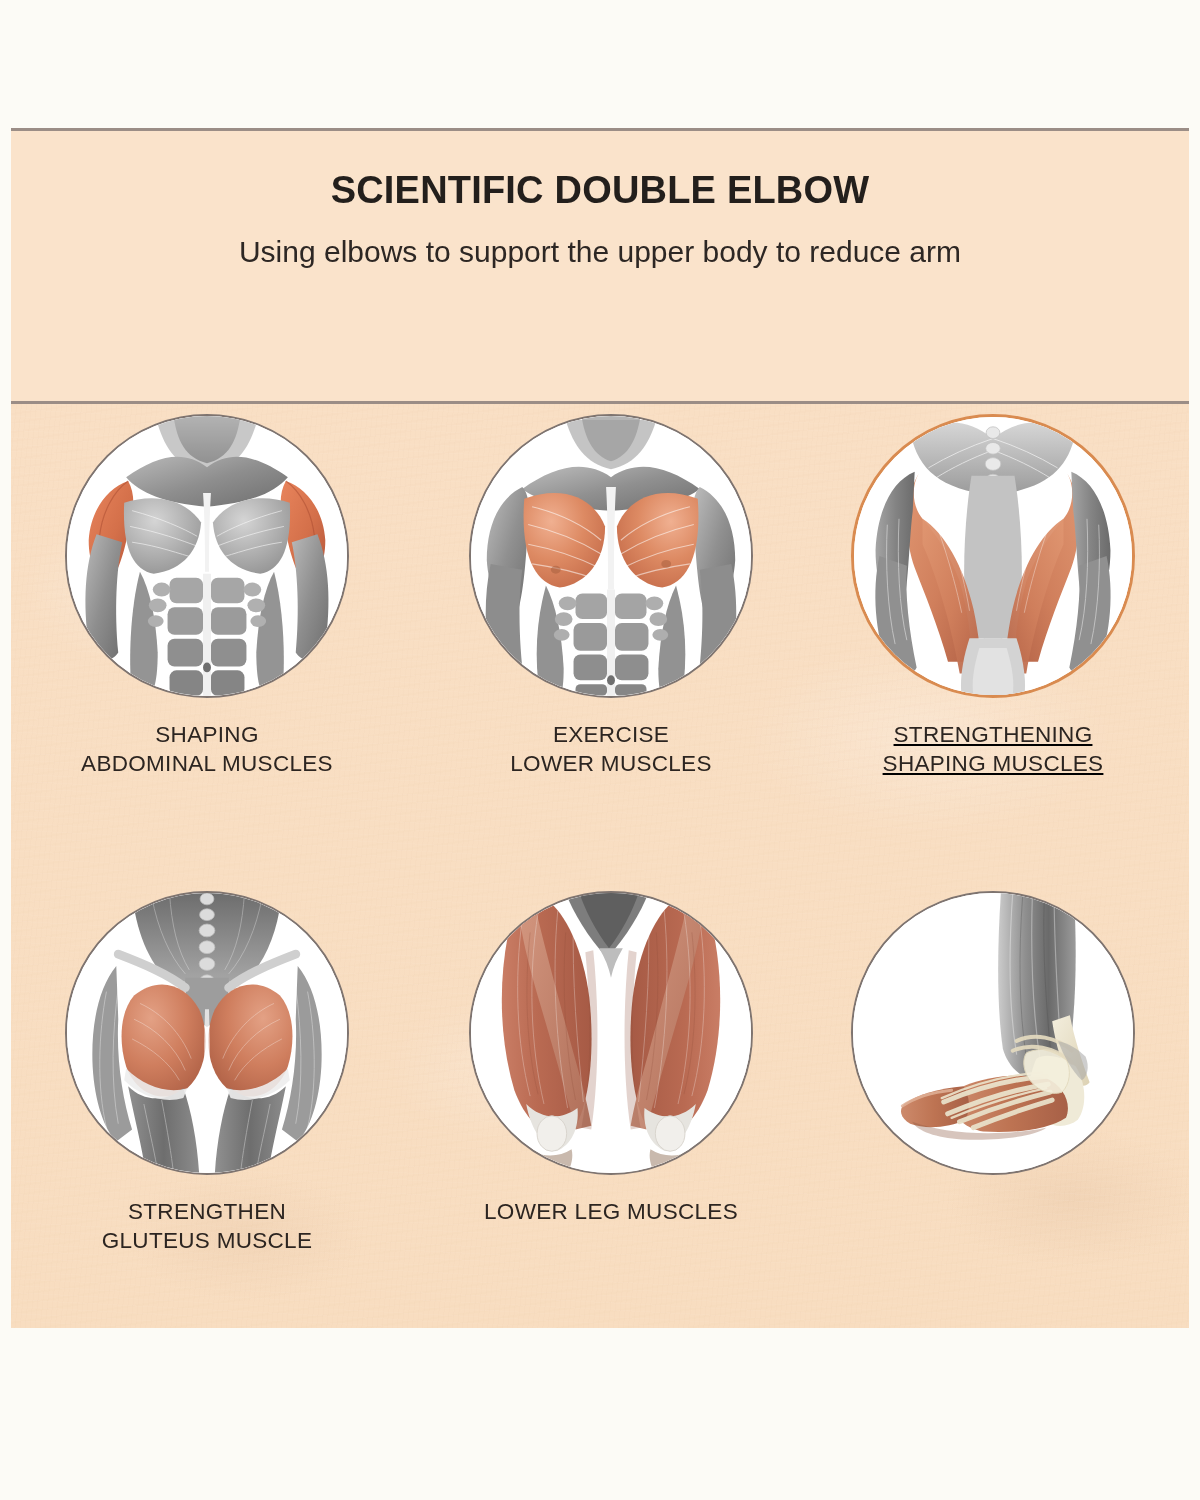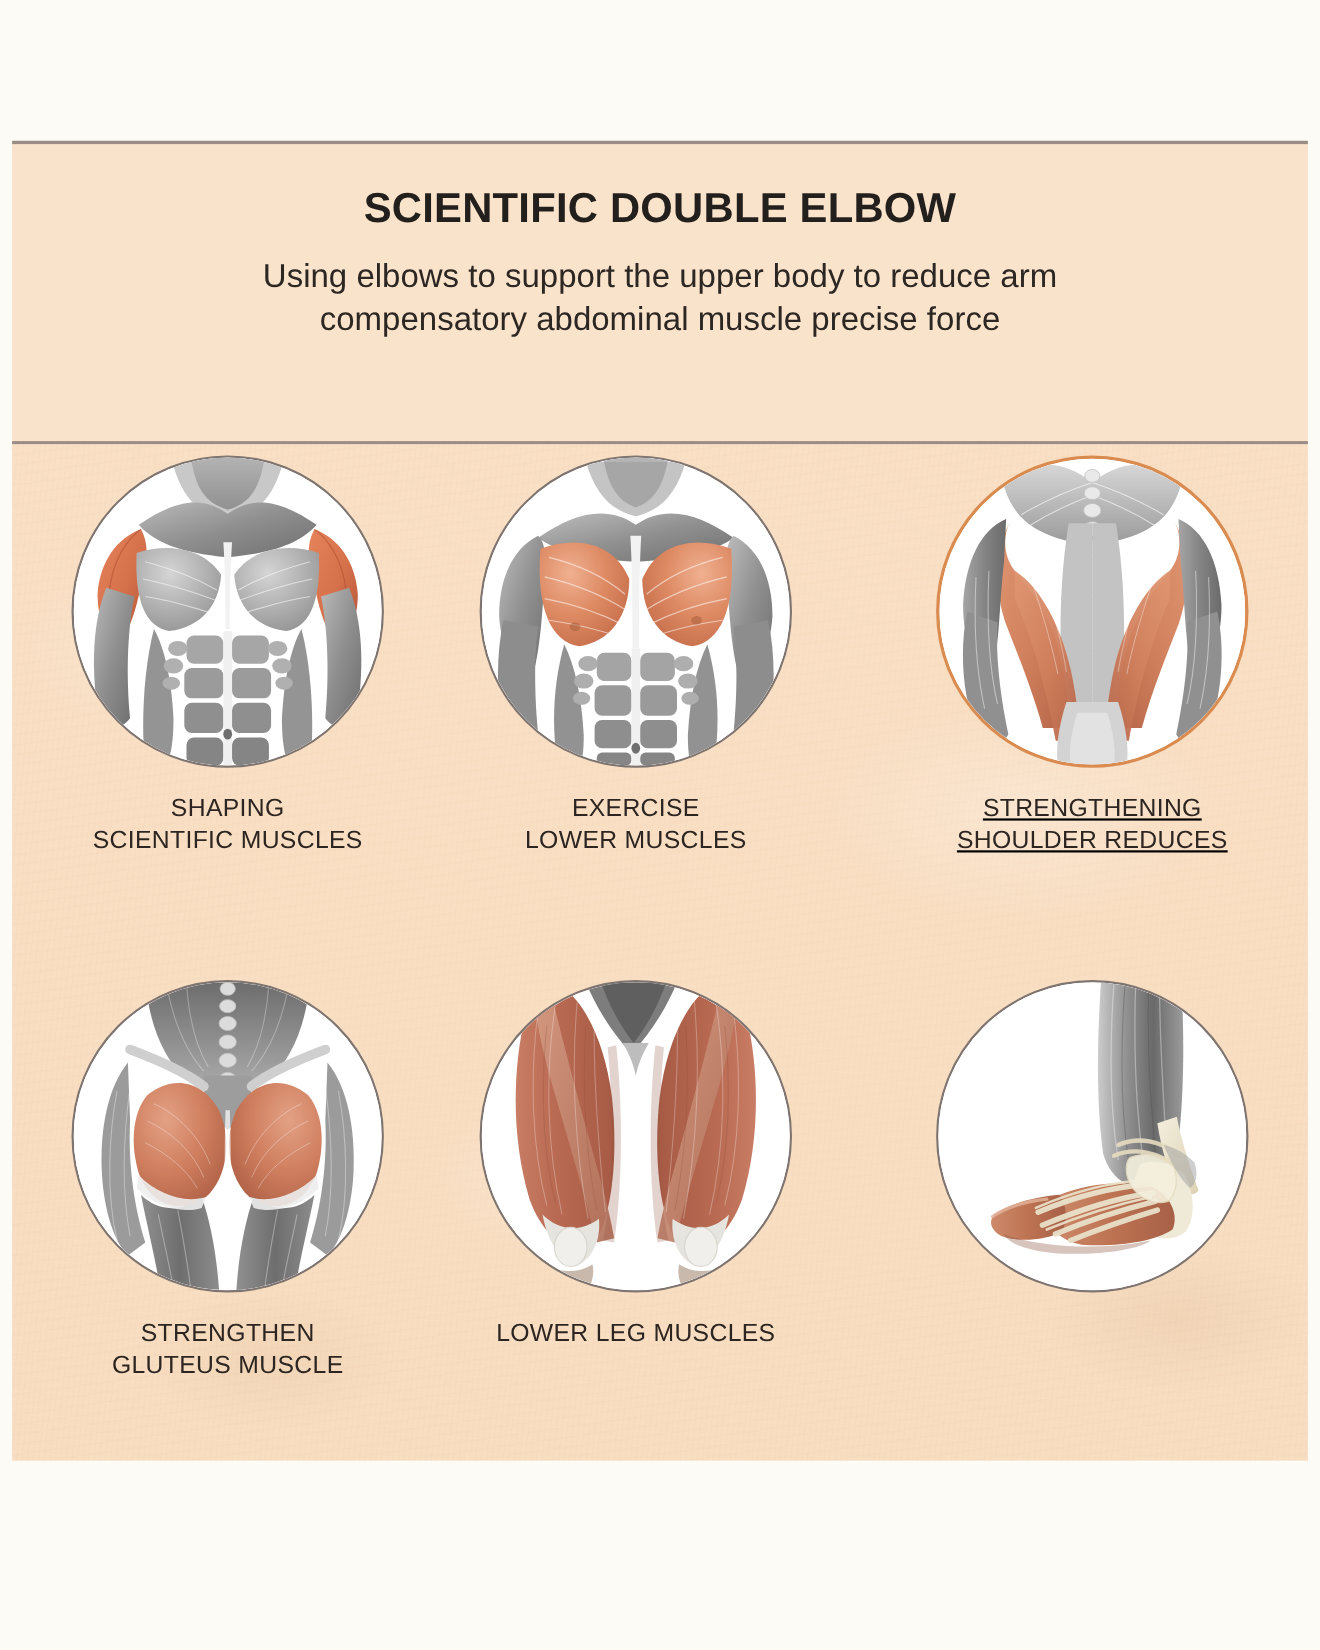--- a/index.html
+++ b/index.html
@@ -59,21 +59,21 @@
       repeating-linear-gradient(96deg, rgba(190,150,115,.10) 0 1px, transparent 1px 5px),
       repeating-linear-gradient(3deg, rgba(255,255,255,.14) 0 1px, transparent 1px 7px),
       repeating-linear-gradient(172deg, rgba(196,156,120,.07) 0 2px, transparent 2px 9px);
   }
 
   
   .row{ position:absolute; left:0; width:1178px; }
   #row1{ top:10px; height:420px; }
   #row2{ top:487px; height:420px; }
   .cell{ position:absolute; width:392px; top:0; text-align:center; }
-  .c0{ left:0; } .c1{ left:371px; } .c2{ left:786px;text-decoration:underline; }
+  .c0{ left:0; } .c1{ left:404px; } .c2{ left:786px;text-decoration:underline; }
 
   .circle-wrap{
     position:relative; width:284px; height:284px; margin:0 auto;
   }
   .circle{
     position:absolute; inset:0; border-radius:50%; overflow:hidden;
     background:#ffffff;
     border:2px solid #7e7470;
   }
   .circle.accent{ border:3px solid #d98b50; }
@@ -93,21 +93,20 @@
 
 <div id="page">
 
   <div id="top-band"></div>
 
   <div id="header-panel">
     <div id="header-inner">
       <div class="title-line">SCIENTIFIC DOUBLE ELBOW</div>
       <div id="subtitle">
         <span class="sl">Using elbows to support the upper body to reduce arm</span>
-        <span class="sl">compensatory abdominal muscle precise force</span>
       </div>
     </div>
   </div>
 
   <div id="body-panel">
 
     <div class="row" id="row1">
 
       <div class="cell c0">
         <div class="circle-wrap">
@@ -184,21 +183,21 @@
                   <ellipse cx="192" cy="192" rx="9" ry="7"></ellipse>
                 <ellipse cx="194" cy="208" rx="8" ry="6"></ellipse>
               </g>
 
               <ellipse cx="142" cy="255" rx="4" ry="5" fill="#6f6f6f"></ellipse>
             </svg>
           </div>
         </div>
         <div class="caption">
           <span class="cl">SHAPING</span>
-          <span class="cl">SCIENTIFIC MUSCLES</span>
+          <span class="cl">ABDOMINAL MUSCLES</span>
         </div>
       </div>
 
       <div class="cell c1">
         <div class="circle-wrap">
           <div class="circle">
             <svg viewBox="0 0 284 284" xmlns="http://www.w3.org/2000/svg" aria-hidden="true">
               <defs>
                 <linearGradient id="g-gray3" x1="0" y1="0" x2="1" y2="1">
                   <stop offset="0" stop-color="#bdbdbd"></stop>
@@ -356,21 +355,21 @@
                   <path d="M238 104 C240 148 238 194 230 228"></path>
               </g>
 
               <path d="M118 226 C110 250 108 272 110 284 L174 284 C176 272 174 250 166 226 Z" fill="#d3d3d3"></path>
               <path d="M128 236 C122 256 120 272 122 284 L162 284 C164 272 162 256 156 236 Z" fill="#e2e2e2"></path>
             </svg>
           </div>
         </div>
         <div class="caption">
           <span class="cl">STRENGTHENING</span>
-          <span class="cl">SHOULDER REDUCES</span>
+          <span class="cl">SHAPING MUSCLES</span>
         </div>
       </div>
     </div>
 
     <div class="row" id="row2">
 
       <div class="cell c0">
         <div class="circle-wrap">
           <div class="circle">
             <svg viewBox="0 0 284 284" xmlns="http://www.w3.org/2000/svg" aria-hidden="true">

